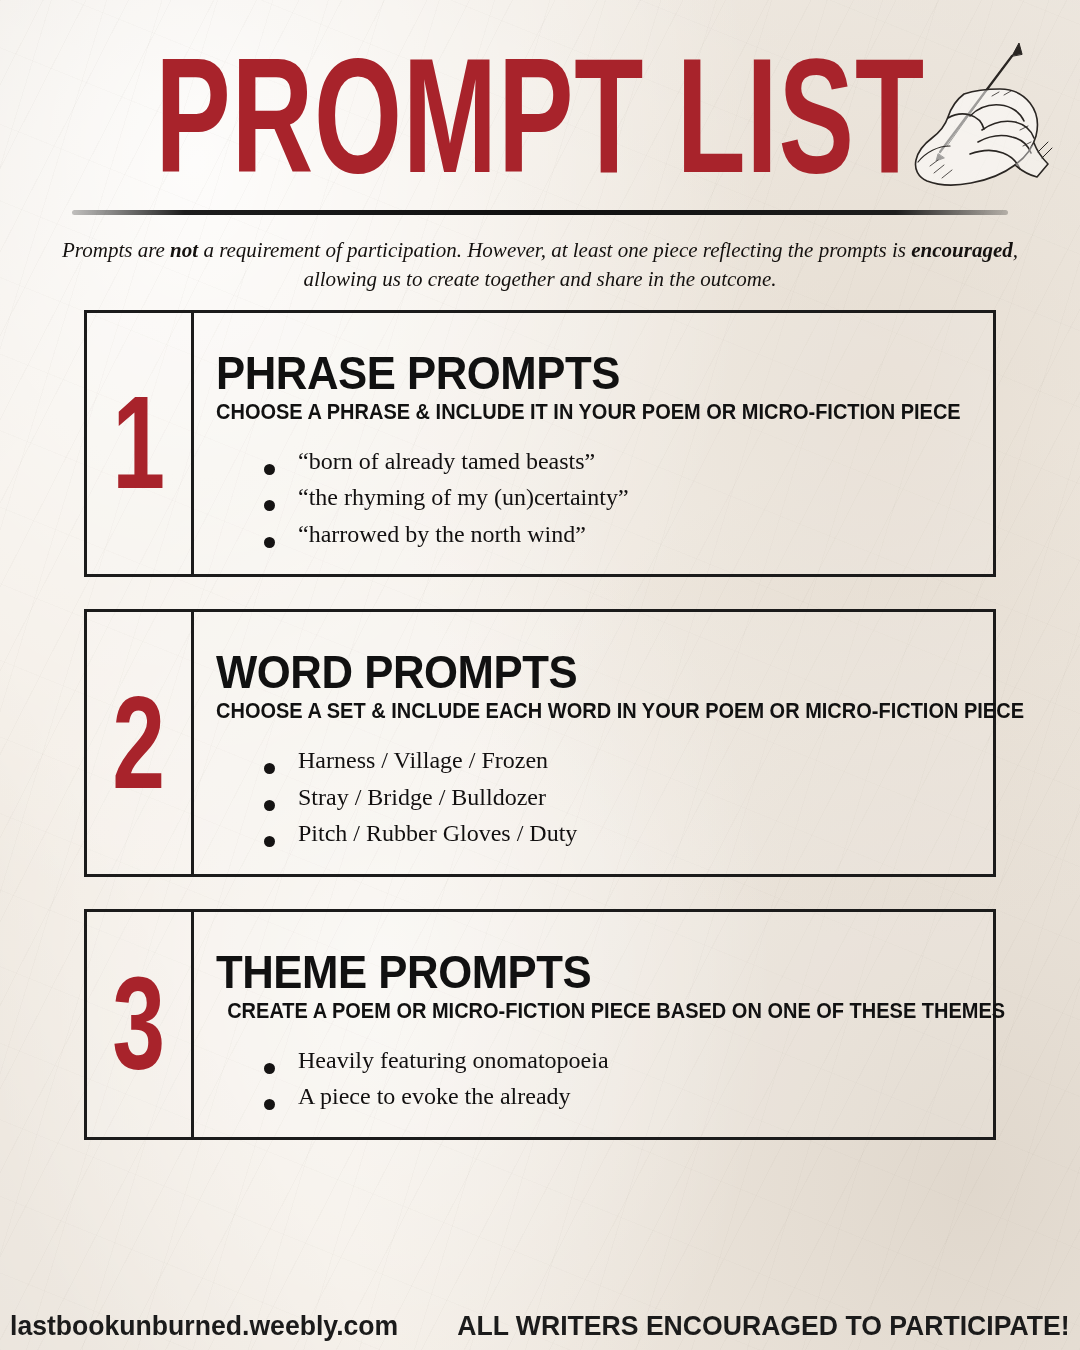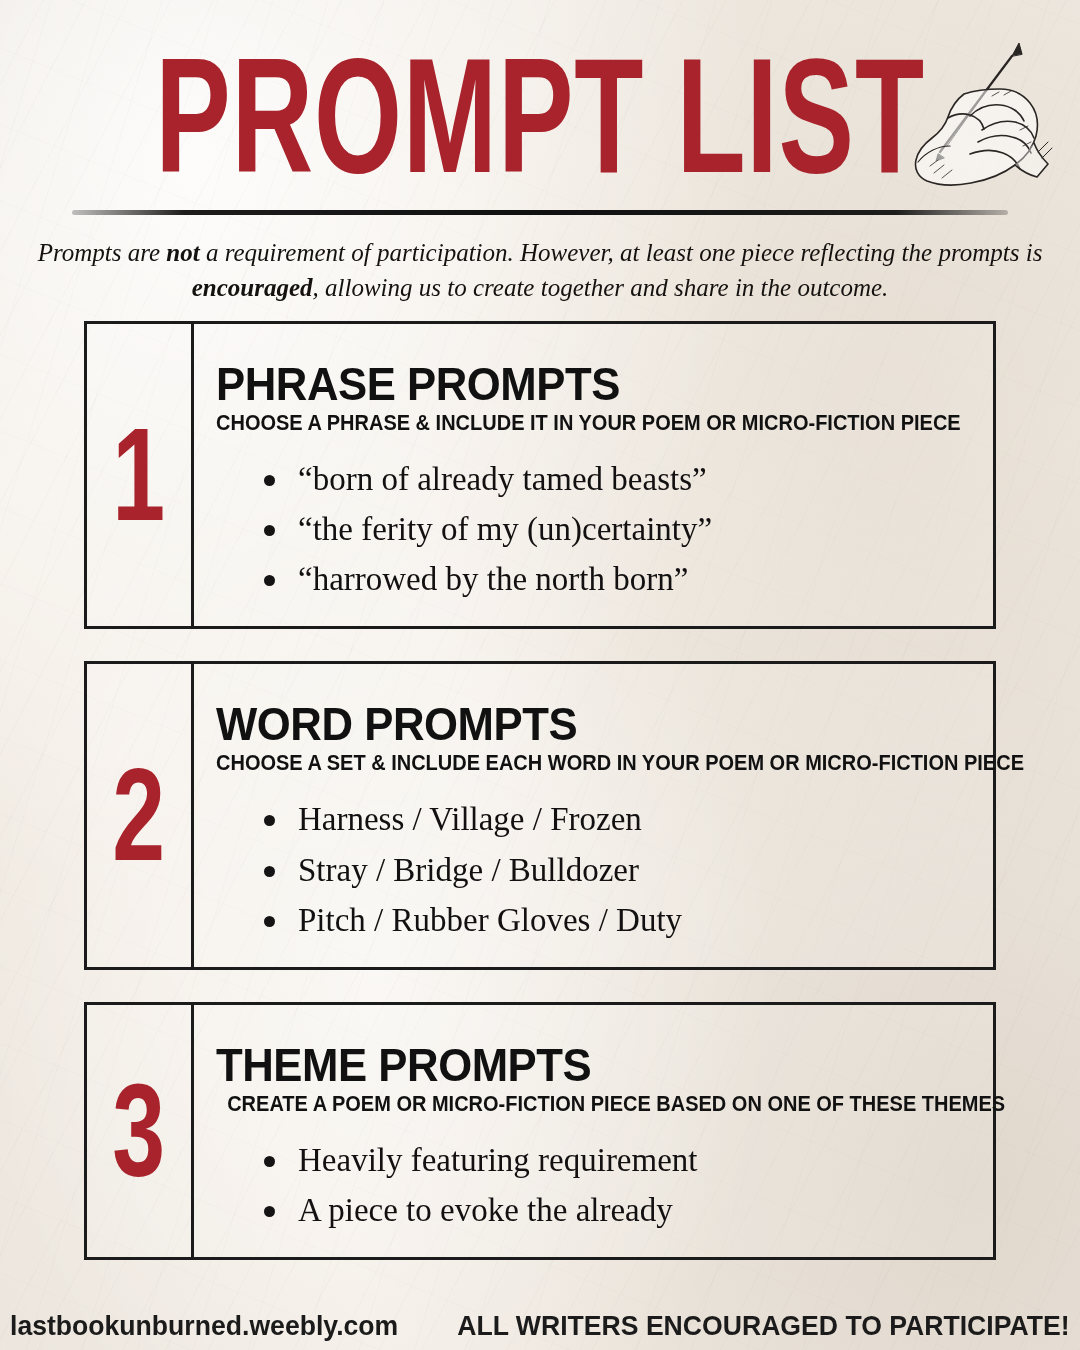--- a/index.html
+++ b/index.html
@@ -81,21 +81,21 @@
     height: 5px;
     background: linear-gradient(90deg, rgba(20,20,20,0.25) 0%, #1d1d1d 12%, #101010 50%, #1d1d1d 88%, rgba(20,20,20,0.25) 100%);
     border-radius: 3px;
   }
 
   
   .intro {
     margin: 18px 24px 0 24px;
     text-align: center;
     font-style: italic;
-    font-size: 25px;
+    font-size: 21px;
     line-height: 1.38;
     color: #14110f;
   }
   .intro b {
     font-weight: bold;
     font-style: italic;
   }
 
   
   .sections {
@@ -153,21 +153,21 @@
   .sec-sub.indented {
     padding-left: 12px;
   }
   ul.items {
     list-style: none;
     margin: 18px 0 0 0;
     padding: 0 0 0 48px;
   }
   ul.items li {
     position: relative;
-    font-size: 33px;
+    font-size: 24px;
     line-height: 1.52;
     color: #121010;
     padding-left: 34px;
   }
   ul.items li::before {
     content: "";
     position: absolute;
     left: 0;
     top: 21px;
     width: 11px;
@@ -257,22 +257,22 @@
 
     <div class="section">
       <div class="numcell">
         <div class="num">1</div>
       </div>
       <div class="body">
         <div class="sec-title">PHRASE PROMPTS</div>
         <div class="sec-sub">CHOOSE A PHRASE &amp; INCLUDE IT IN YOUR POEM OR MICRO-FICTION PIECE</div>
         <ul class="items">
           <li>“born of already tamed beasts”</li>
-          <li>“the ferity of my (un)certainty”</li>
-          <li>“harrowed by the north born”</li>
+          <li>“the rhyming of my (un)certainty”</li>
+          <li>“harrowed by the north wind”</li>
         </ul>
       </div>
     </div>
 
     <div class="section">
       <div class="numcell">
         <div class="num">2</div>
       </div>
       <div class="body">
         <div class="sec-title">WORD PROMPTS</div>
@@ -286,21 +286,21 @@
     </div>
 
     <div class="section">
       <div class="numcell">
         <div class="num">3</div>
       </div>
       <div class="body">
         <div class="sec-title">THEME PROMPTS</div>
         <div class="sec-sub indented">CREATE A POEM OR MICRO-FICTION PIECE BASED ON ONE OF THESE THEMES</div>
         <ul class="items">
-          <li>Heavily featuring requirement</li>
+          <li>Heavily featuring onomatopoeia</li>
           <li>A piece to evoke the already</li>
         </ul>
       </div>
     </div>
 
   </div>
 
   <div class="footer">
     <div class="footer-left">lastbookunburned.weebly.com</div>
     <div class="footer-right">ALL WRITERS ENCOURAGED TO PARTICIPATE!</div>

